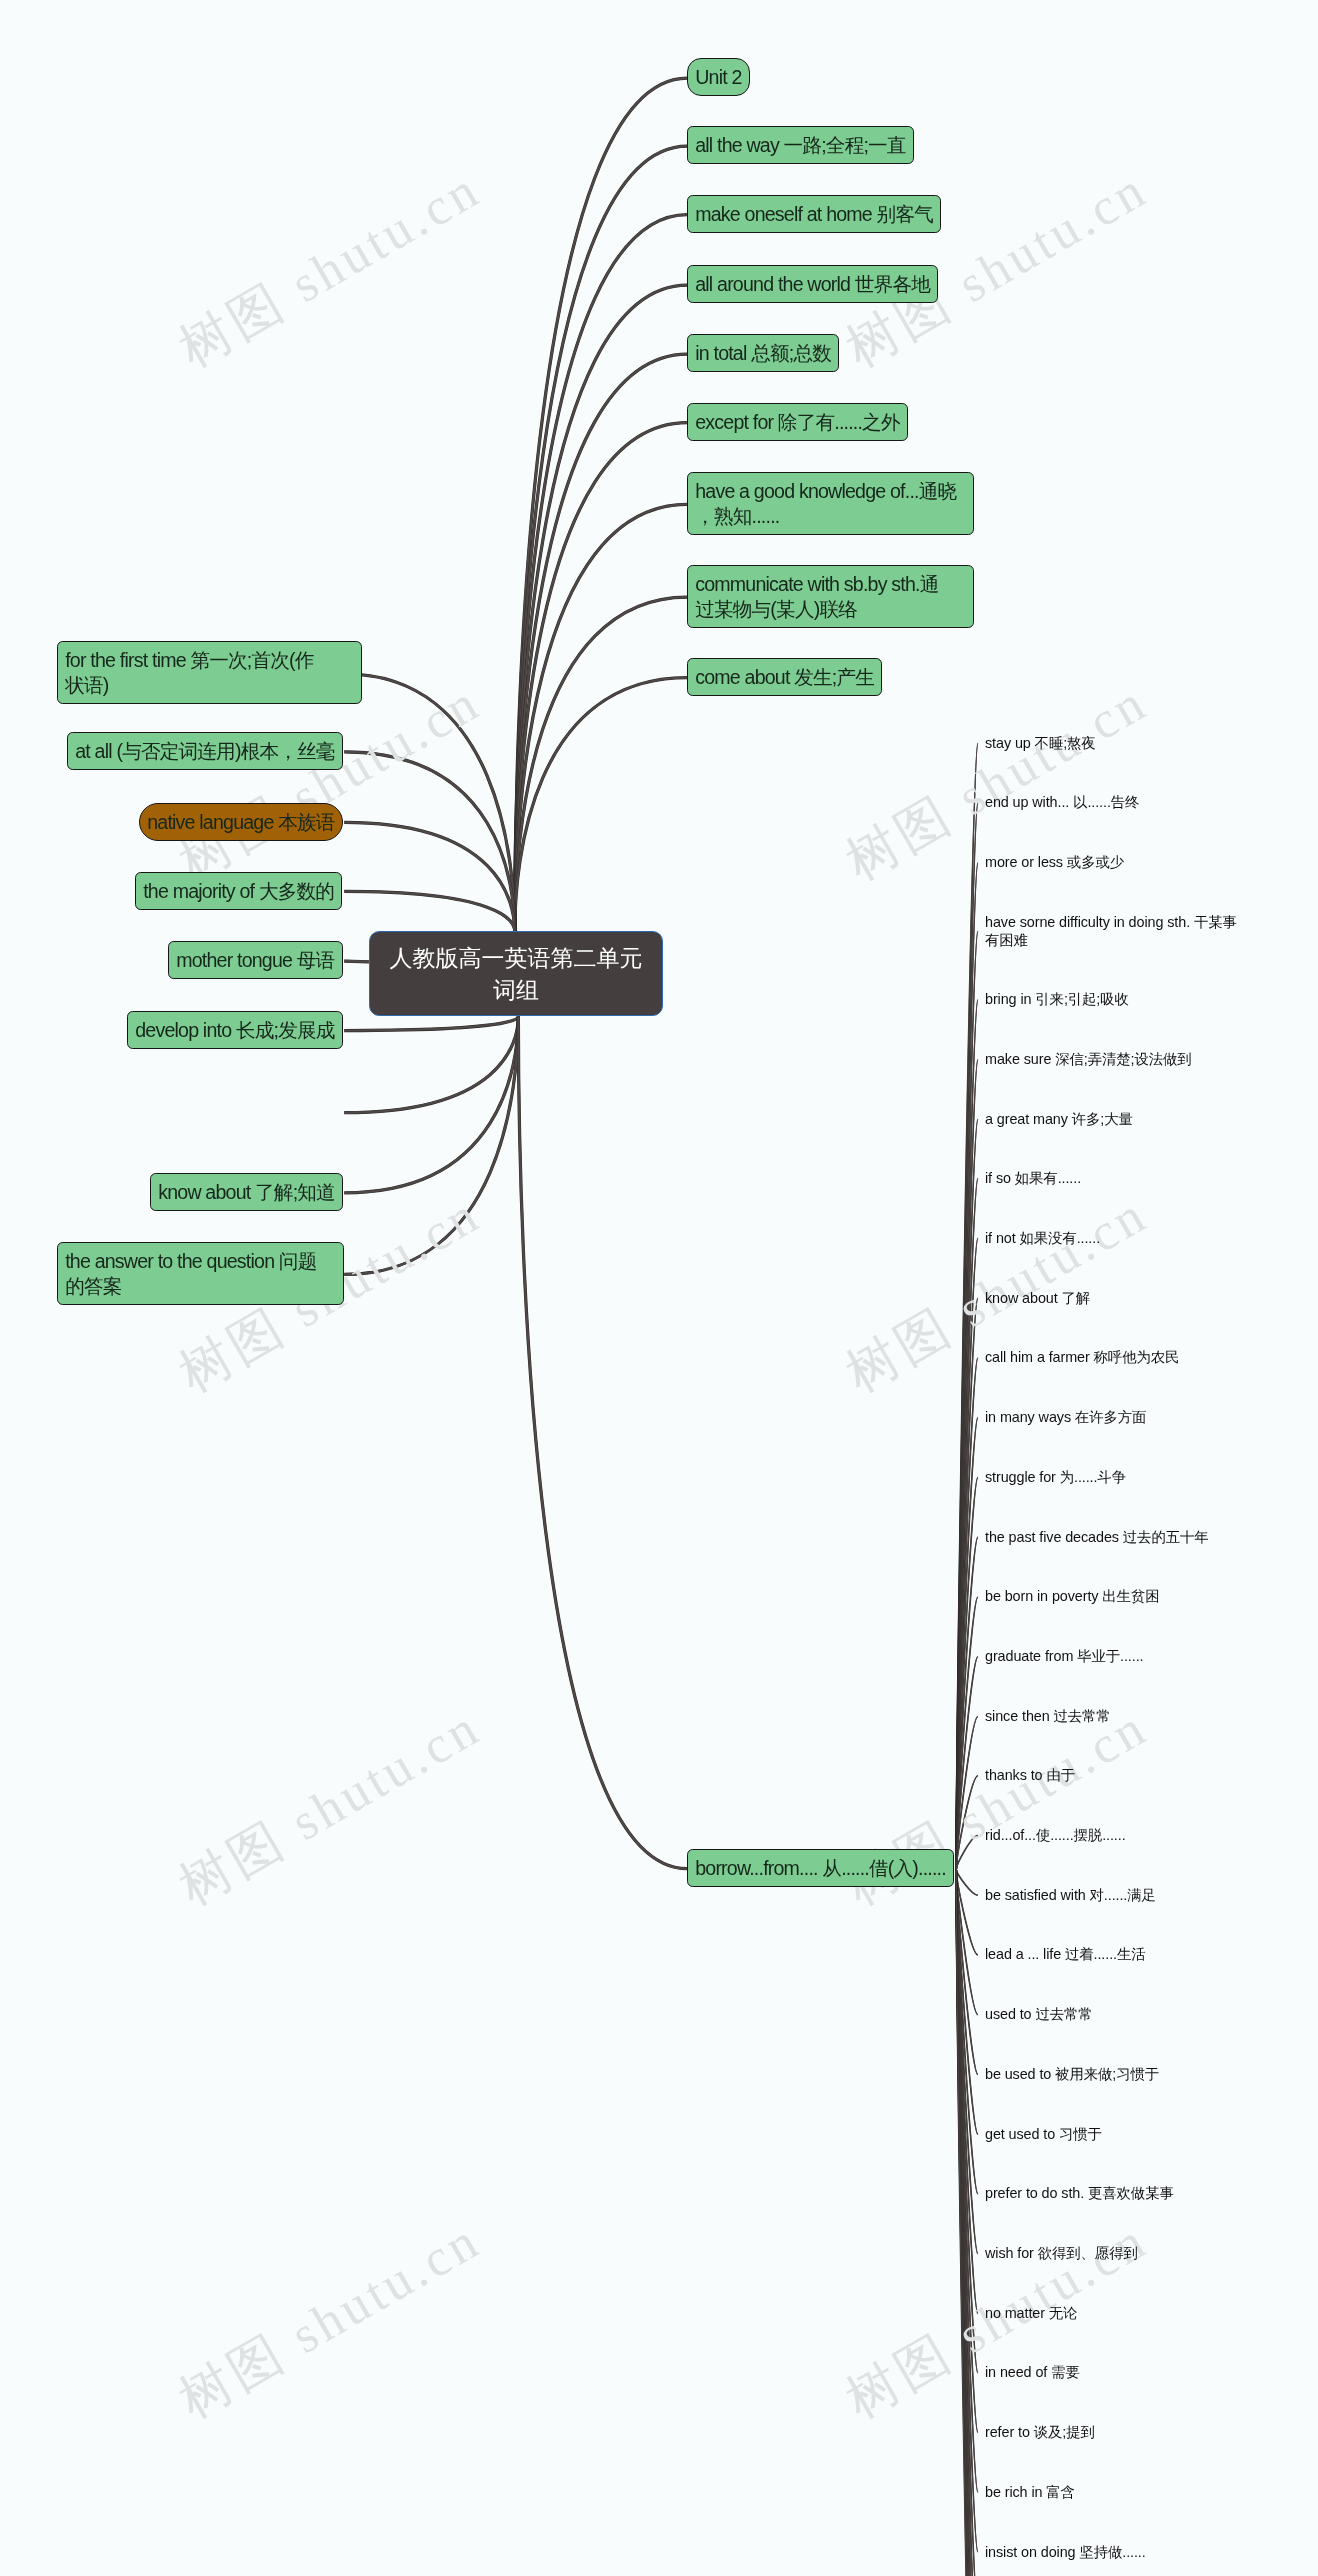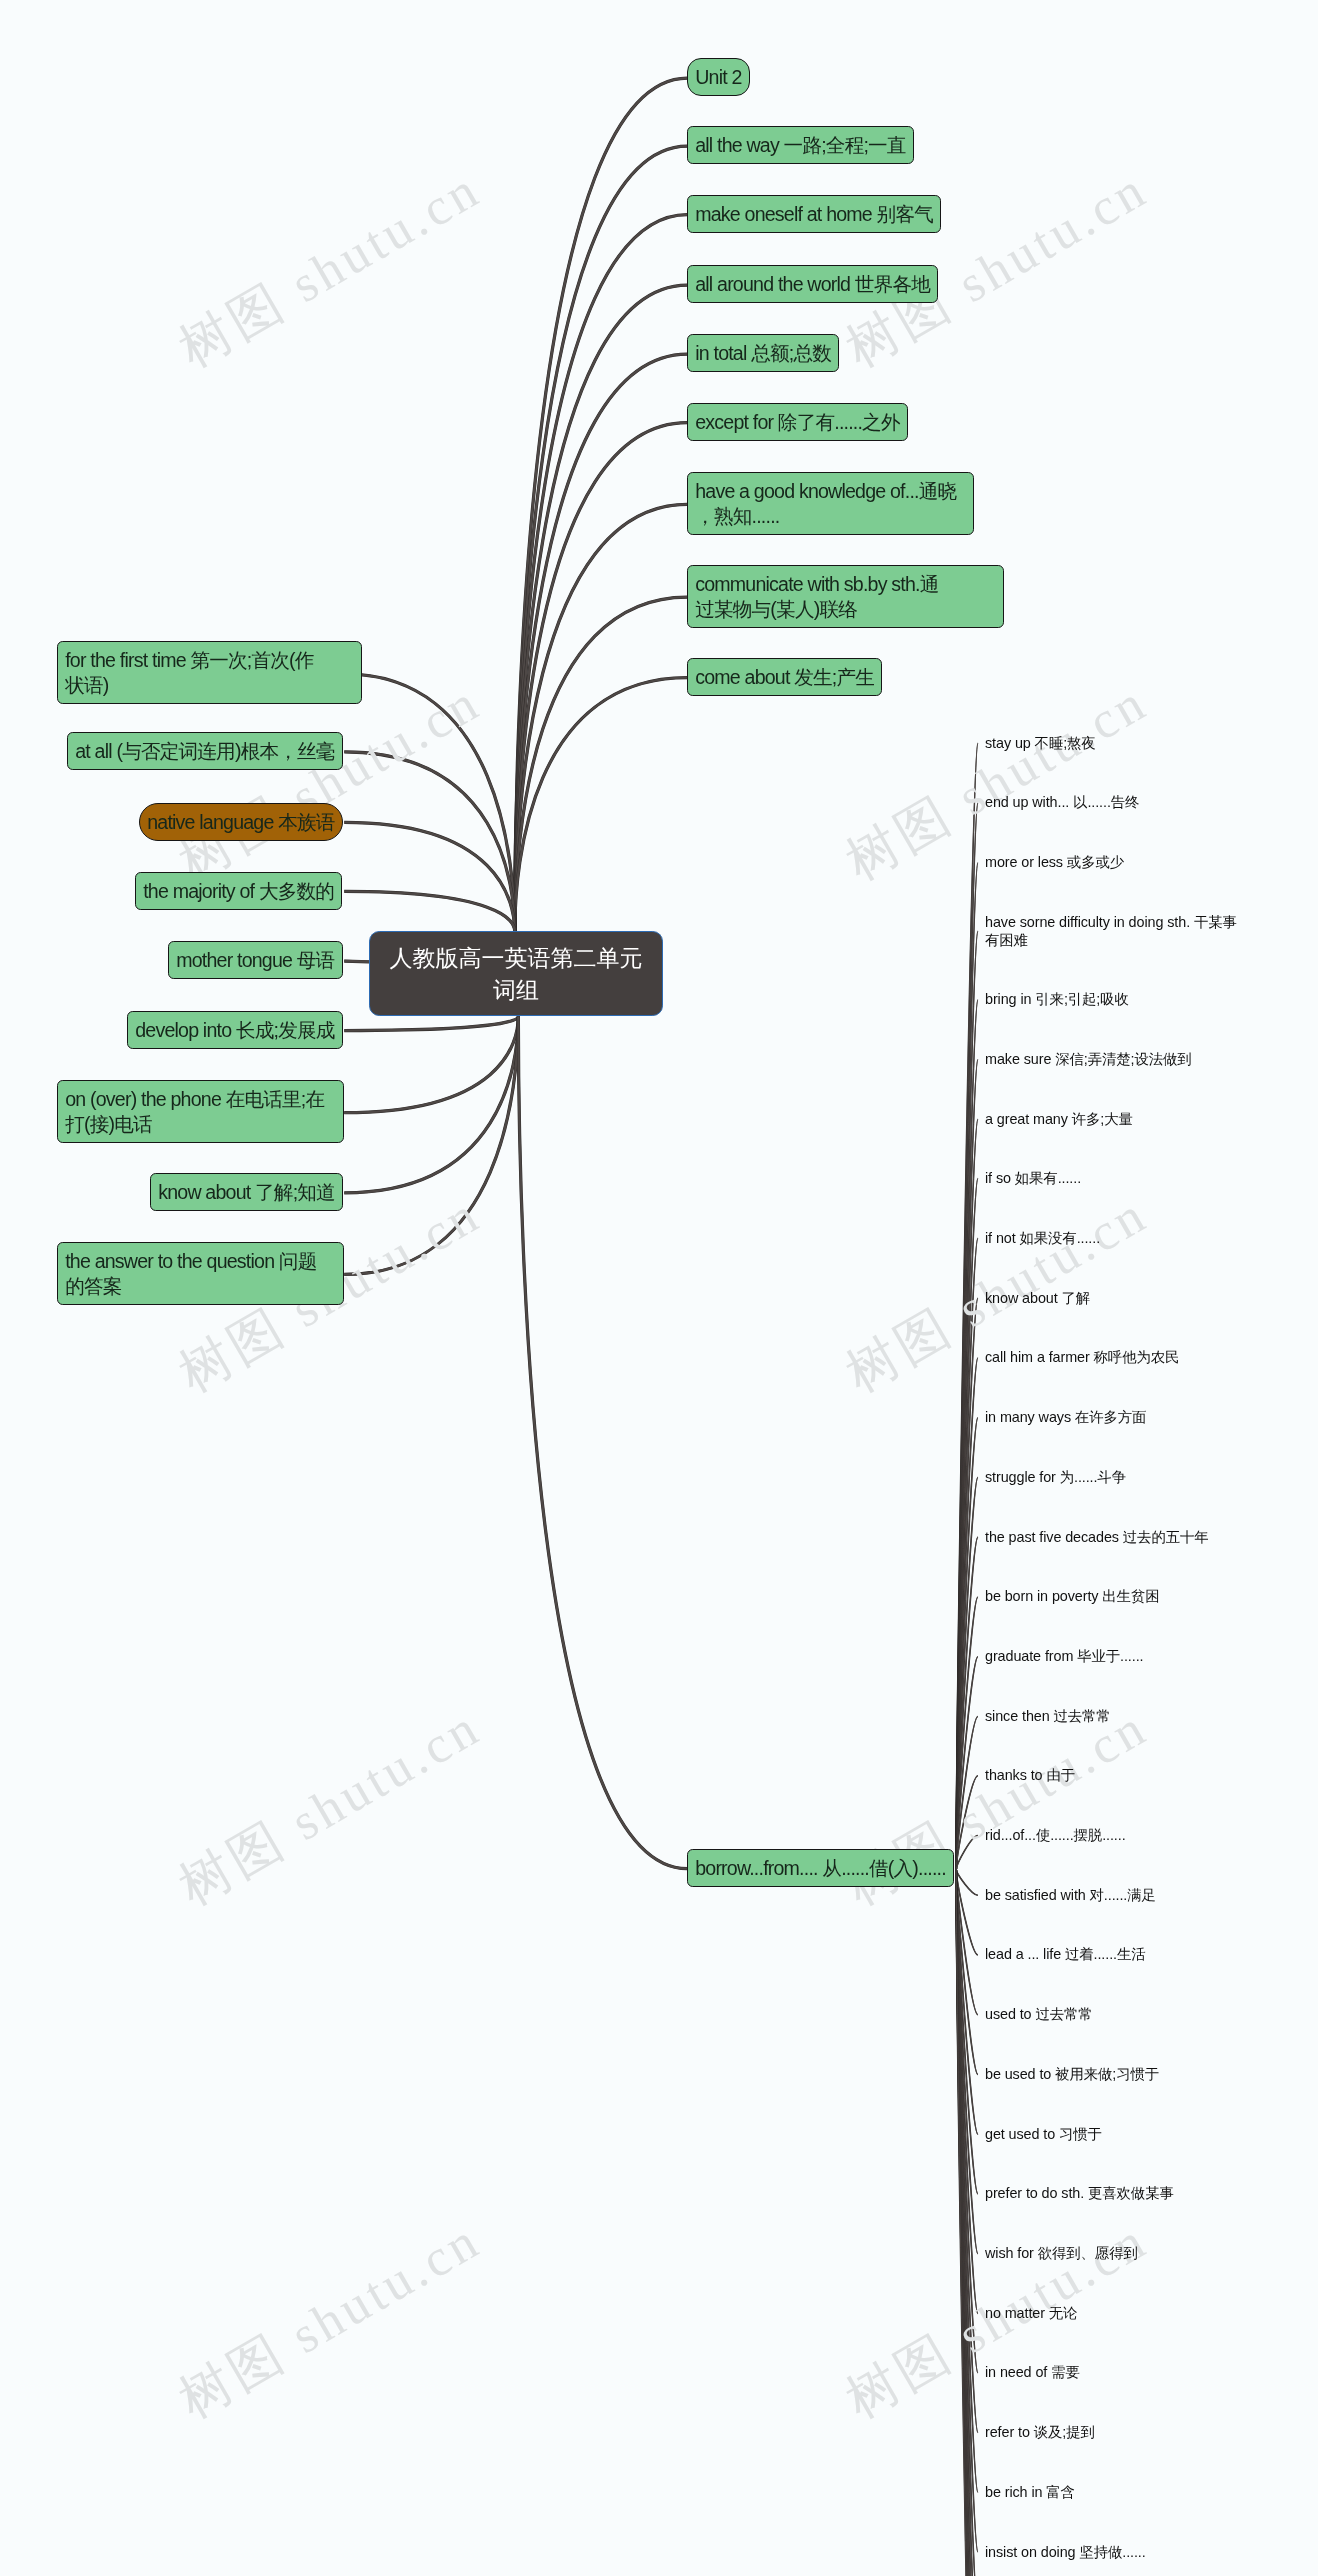--- a/index.html
+++ b/index.html
@@ -183,21 +183,21 @@
       <div class="leaf-inner" style="font-size: 19.6px; letter-spacing: -0.8px; line-height: 25px; padding: 5.7px 7.2px;">
         <span class="leaf-line">except for 除了有......之外</span>
       </div>
     </div>
     <div class="leaf" style="top: 472px; width: 287px; background: rgb(125, 204, 146); border-color: rgb(22, 22, 22); color: rgb(22, 39, 27); left: 687px;">
       <div class="leaf-inner" style="font-size: 19.6px; letter-spacing: -0.8px; line-height: 25px; padding: 5.7px 7.2px;">
         <span class="leaf-line">have a good knowledge of...通晓</span>
         <span class="leaf-line">，熟知......</span>
       </div>
     </div>
-    <div class="leaf" style="top: 565px; width: 317px; background: rgb(125, 204, 146); border-color: rgb(22, 22, 22); color: rgb(22, 39, 27); left: 687px;">
+    <div class="leaf" style="top: 565px; width: 287px; background: rgb(125, 204, 146); border-color: rgb(22, 22, 22); color: rgb(22, 39, 27); left: 687px;">
       <div class="leaf-inner" style="font-size: 19.6px; letter-spacing: -0.8px; line-height: 25px; padding: 5.7px 7.2px;">
         <span class="leaf-line">communicate with sb.by sth.通</span>
         <span class="leaf-line">过某物与(某人)联络</span>
       </div>
     </div>
     <div class="leaf" style="top: 658px; background: rgb(125, 204, 146); border-color: rgb(22, 22, 22); color: rgb(22, 39, 27); left: 687px;">
       <div class="leaf-inner" style="font-size: 19.6px; letter-spacing: -0.8px; line-height: 25px; padding: 5.7px 7.2px;">
         <span class="leaf-line">come about 发生;产生</span>
       </div>
     </div>
@@ -223,26 +223,20 @@
       </div>
     </div>
     <div class="leaf" style="top: 941px; background: rgb(125, 204, 146); border-color: rgb(22, 22, 22); color: rgb(22, 39, 27); left: 168px;">
       <div class="leaf-inner" style="font-size: 19.6px; letter-spacing: -0.8px; line-height: 25px; padding: 5.7px 7.2px;">
         <span class="leaf-line">mother tongue 母语</span>
       </div>
     </div>
     <div class="leaf" style="top: 1011px; background: rgb(125, 204, 146); border-color: rgb(22, 22, 22); color: rgb(22, 39, 27); left: 127px;">
       <div class="leaf-inner" style="font-size: 19.6px; letter-spacing: -0.8px; line-height: 25px; padding: 5.7px 7.2px;">
         <span class="leaf-line">develop into 长成;发展成</span>
-      </div>
-    </div>
-    <div class="leaf" style="top: 1080px; width: 287px; background: rgb(125, 204, 146); border-color: rgb(22, 22, 22); color: rgb(22, 39, 27); left: 57px;">
-      <div class="leaf-inner" style="font-size: 19.6px; letter-spacing: -0.8px; line-height: 25px; padding: 5.7px 7.2px;">
-        <span class="leaf-line">on (over) the phone 在电话里;在</span>
-        <span class="leaf-line">打(接)电话</span>
       </div>
     </div>
     <div class="leaf" style="top: 1173px; background: rgb(125, 204, 146); border-color: rgb(22, 22, 22); color: rgb(22, 39, 27); left: 150px;">
       <div class="leaf-inner" style="font-size: 19.6px; letter-spacing: -0.8px; line-height: 25px; padding: 5.7px 7.2px;">
         <span class="leaf-line">know about 了解;知道</span>
       </div>
     </div>
     <div class="leaf" style="top: 1242px; width: 287px; background: rgb(125, 204, 146); border-color: rgb(22, 22, 22); color: rgb(22, 39, 27); left: 57px;">
       <div class="leaf-inner" style="font-size: 19.6px; letter-spacing: -0.8px; line-height: 25px; padding: 5.7px 7.2px;">
         <span class="leaf-line">the answer to the question 问题</span>

